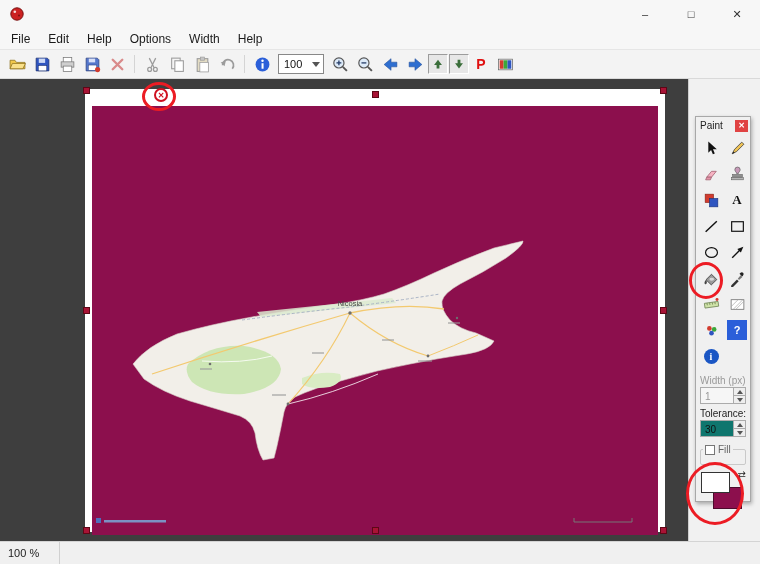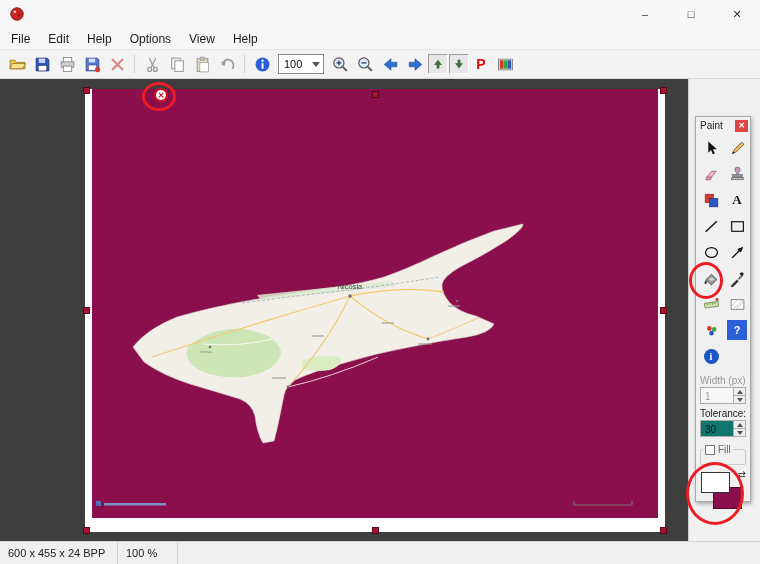--- a/index.html
+++ b/index.html
@@ -27,21 +27,21 @@
   .page-btn { width:20px; height:20px; background:#e7e7e7; border:1px solid; border-color:#9c9c9c #fff #fff #9c9c9c; display:flex; align-items:center; justify-content:center; }
   .p-toggle { font-weight:bold; font-size:14px; color:#e01010; width:22px; text-align:center; }
 
   
   .workspace { position:relative; height:462px; }
   .canvas { position:absolute; left:0; top:0; width:688px; height:462px; background:#3e3e3e; }
   .right-strip { position:absolute; left:688px; top:0; width:72px; height:462px; background:#f1f1f1; border-left:1px solid #cfcfcf; }
 
   
   .image-frame { position:absolute; left:85px; top:10px; width:580px; height:443px; background:#fff; }
-  .image-inner { position:absolute; left:7px; top:0; width:566px; height:321px; }
+  .image-inner { position:absolute; left:7px; top:17px; width:566px; height:321px; }
   .image-inner svg { display:block; width:566px; height:429px; }
   .handle { position:absolute; width:7px; height:7px; background:#a81335; border:1px solid #5d0716; z-index:5; }
   .h-nw{left:-2px;top:-2px}.h-n{left:287px;top:2px}.h-ne{right:-2px;top:-2px}
   .h-w{left:-2px;top:218px}.h-e{right:-2px;top:218px}
   .h-sw{left:-2px;bottom:-2px}.h-s{left:287px;bottom:-2px}.h-se{right:-2px;bottom:-2px}
 
   
   .annot { position:absolute; border:3px solid #ec1c24; border-radius:50%; z-index:40; pointer-events:none; }
   #annot-handle { left:142px; top:3px; width:34px; height:29px; }
   #annot-bucket { left:689px; top:183px; width:34px; height:37px; }
@@ -101,21 +101,21 @@
       <div class="win-btn">□</div>
       <div class="win-btn">✕</div>
     </div>
   </div>
 
   <div class="menubar">
     <span class="menu-item">File</span>
     <span class="menu-item">Edit</span>
     <span class="menu-item">Help</span>
     <span class="menu-item">Options</span>
-    <span class="menu-item">View</span>
+    <span class="menu-item">Width</span>
     <span class="menu-item">Help</span>
   </div>
 
   <div class="toolbar">
     <span class="tb-btn">
       <svg width="17" height="17" viewBox="0 0 16 16">
           <path d="M1 12 V4 h4.5 l1.5 2 H15 v6 z" fill="#f2c94c" stroke="#8a6d1a" stroke-width=".7"></path>
           <path d="M1 12 l2.2 -5 H15.5 L13 12 z" fill="#f9e08a" stroke="#8a6d1a" stroke-width=".7"></path>
         </svg>
     </span>
@@ -421,18 +421,17 @@
       </div>
     </div>
 
     <div class="annot" id="annot-handle"></div>
     <div class="annot-marker">✕</div>
     <div class="annot" id="annot-bucket"></div>
     <div class="annot" id="annot-swatch"></div>
   </div>
 
   <div class="statusbar">
-    <span class="seg seg0">600 x 455 x 24 BPP</span>
     <span class="seg seg2">100 %</span>
     <span class="seg seg4"></span>
   </div>
 
 </div>
 
 </body></html>

